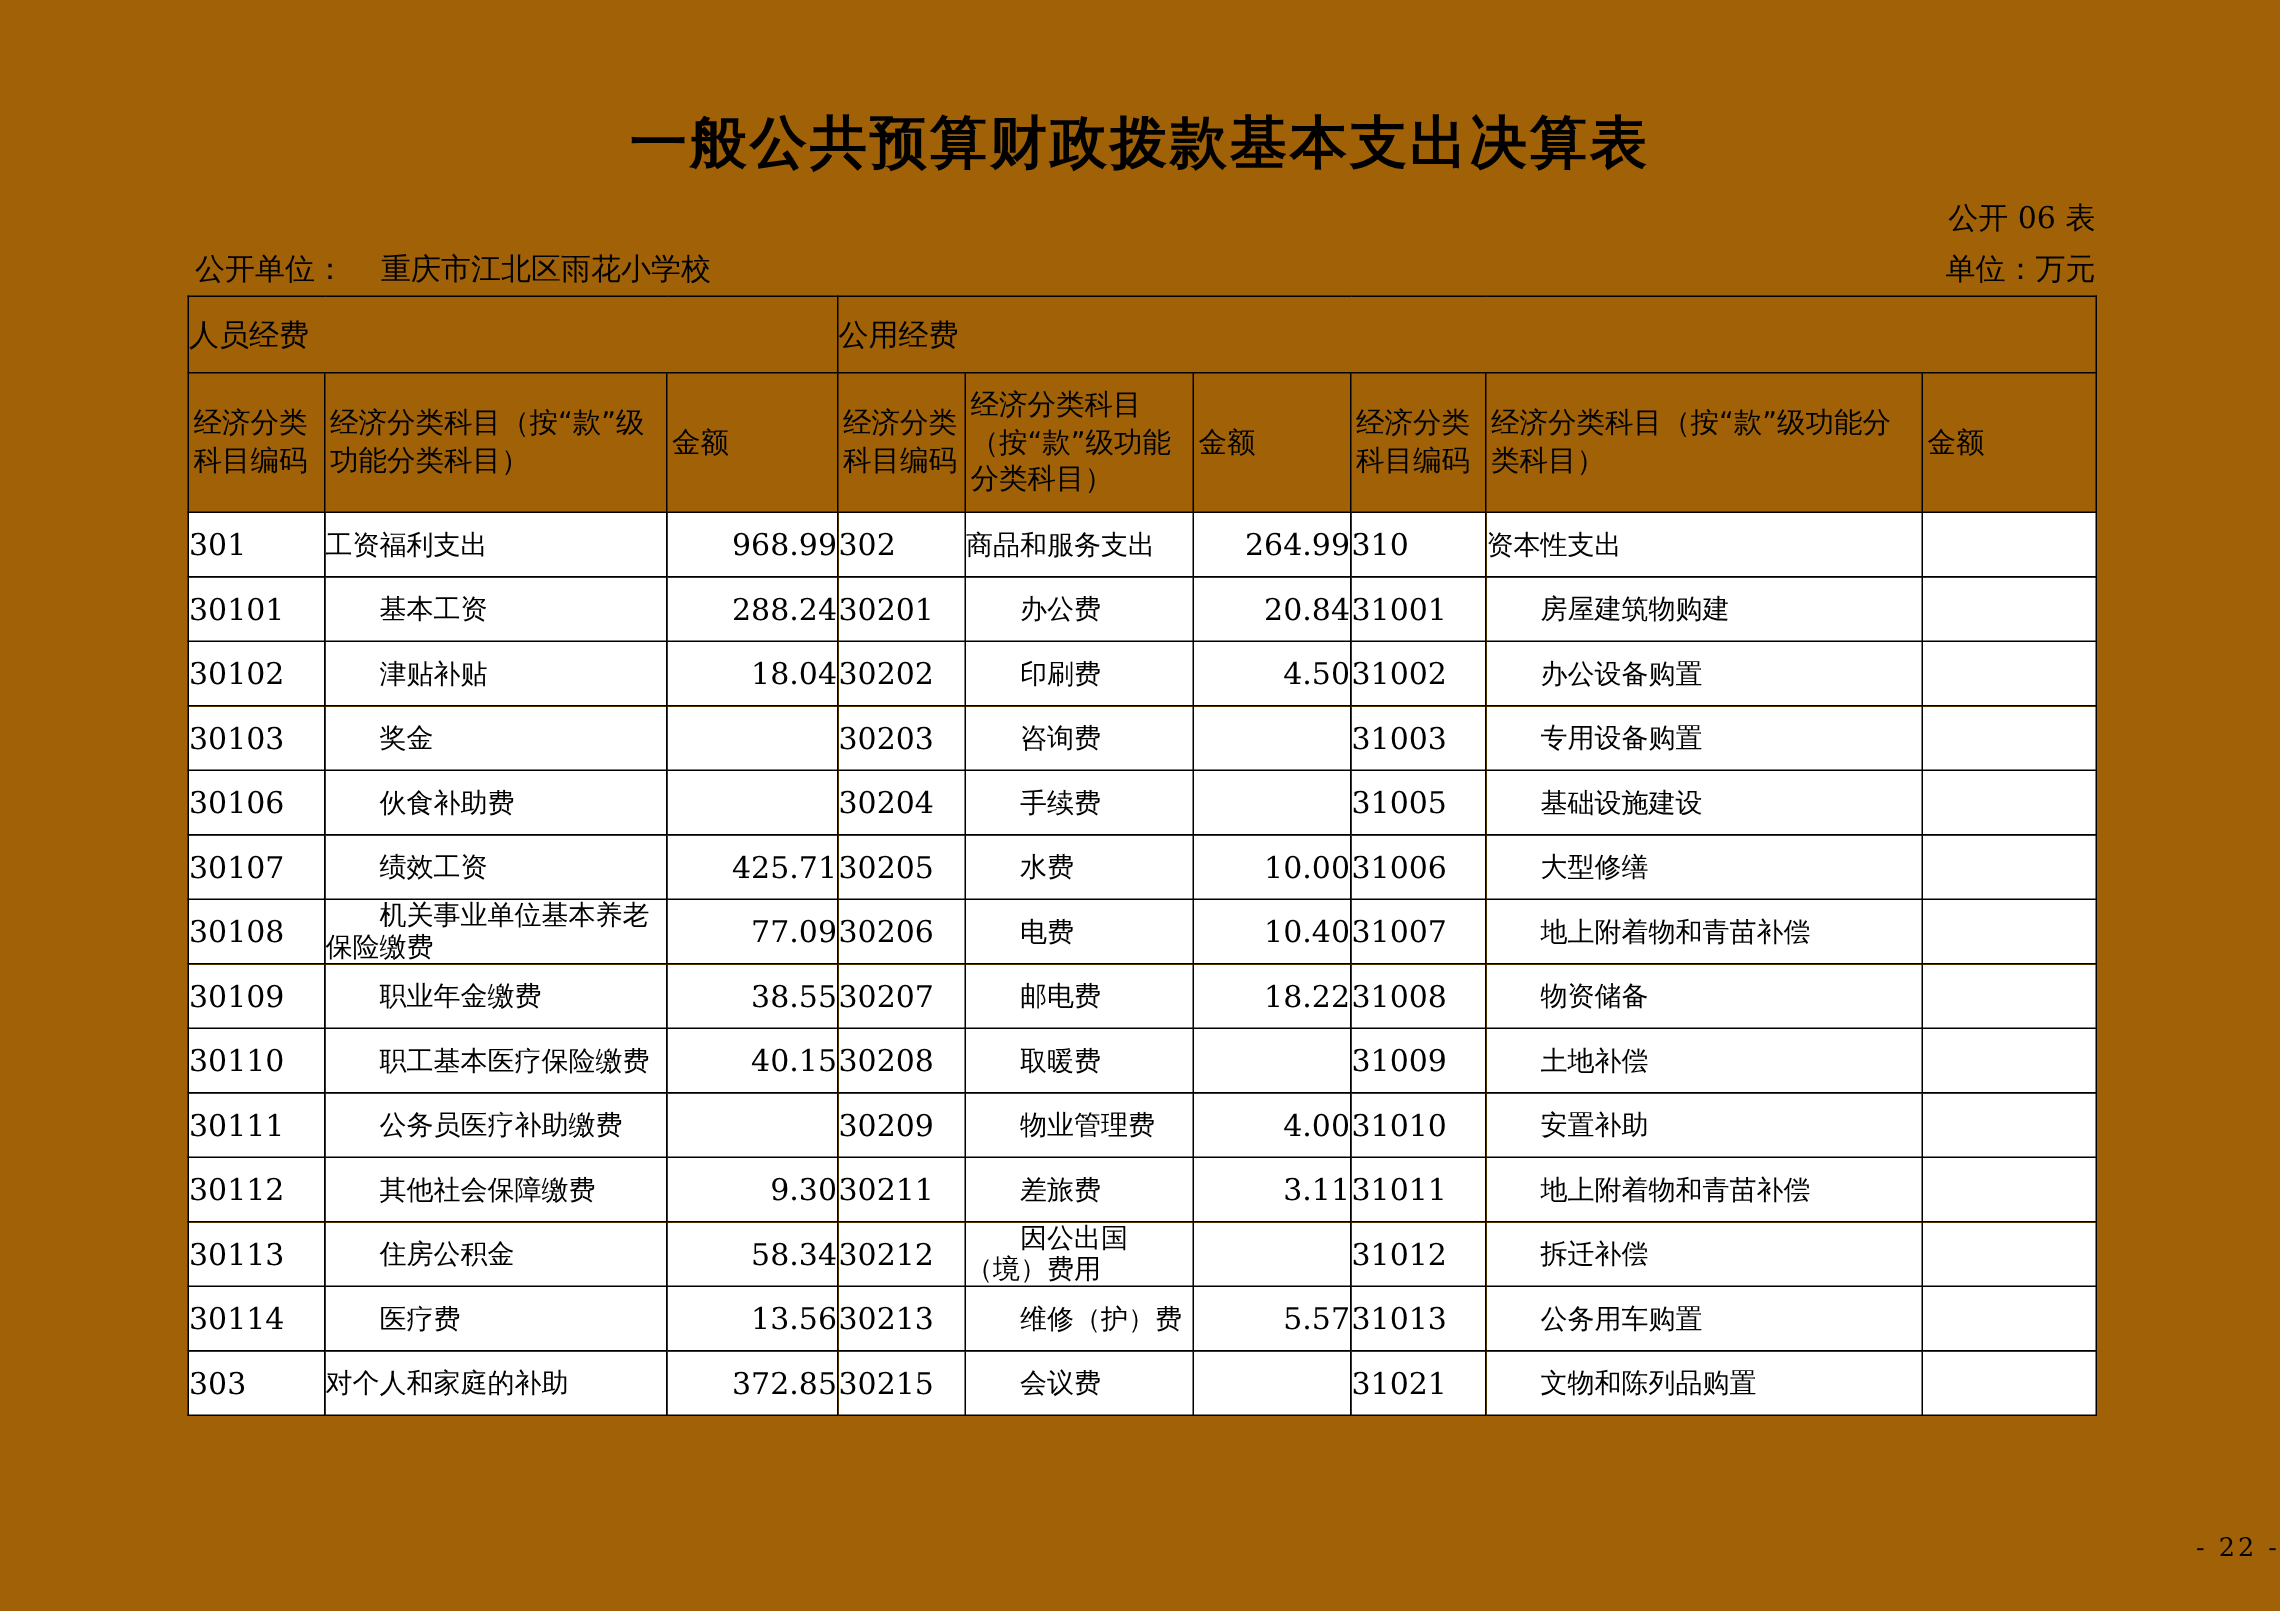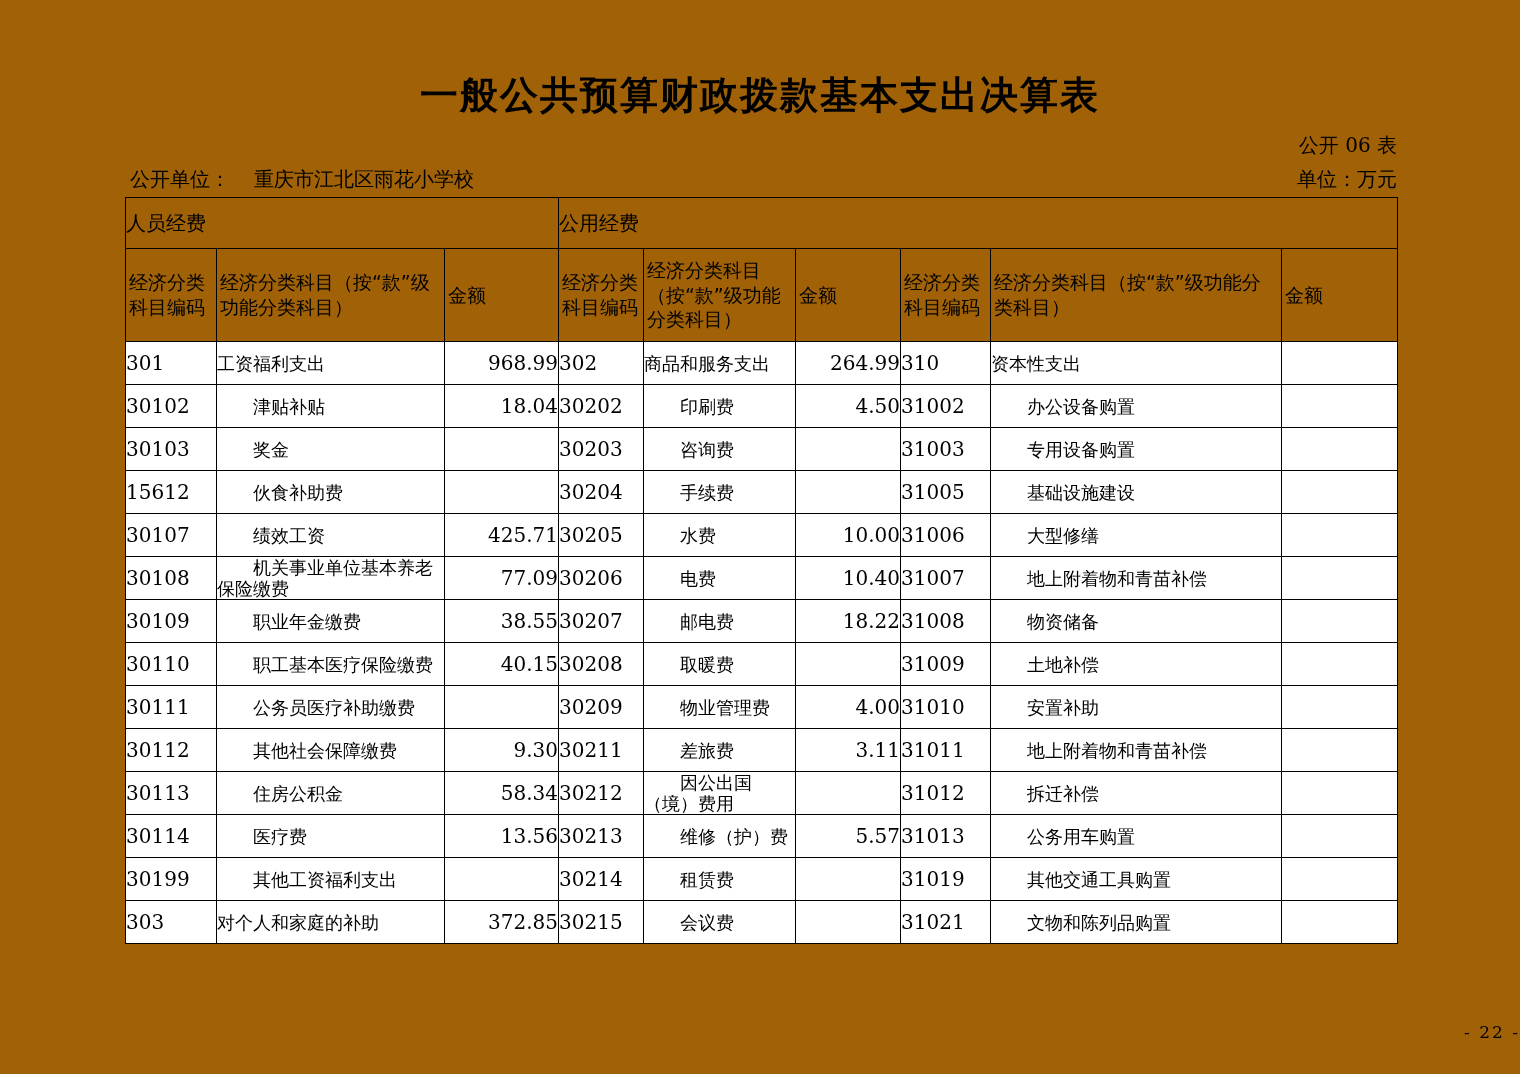--- a/index.html
+++ b/index.html
@@ -95,20 +95,31 @@
           <td class="subject lvl1">工资福利支出</td>
           <td class="amount">968.99</td>
           <td class="code">302</td>
           <td class="subject lvl1">商品和服务支出</td>
           <td class="amount">264.99</td>
           <td class="code">310</td>
           <td class="subject lvl1">资本性支出</td>
           <td class="amount"></td>
         </tr>
         <tr>
+          <td class="code">30101</td>
+          <td class="subject lvl2">基本工资</td>
+          <td class="amount">288.24</td>
+          <td class="code">30201</td>
+          <td class="subject lvl2">办公费</td>
+          <td class="amount">20.84</td>
+          <td class="code">31001</td>
+          <td class="subject lvl2">房屋建筑物购建</td>
+          <td class="amount"></td>
+        </tr>
+        <tr>
           <td class="code">30102</td>
           <td class="subject lvl2">津贴补贴</td>
           <td class="amount">18.04</td>
           <td class="code">30202</td>
           <td class="subject lvl2">印刷费</td>
           <td class="amount">4.50</td>
           <td class="code">31002</td>
           <td class="subject lvl2">办公设备购置</td>
           <td class="amount"></td>
         </tr>
@@ -117,21 +128,21 @@
           <td class="subject lvl2">奖金</td>
           <td class="amount"></td>
           <td class="code">30203</td>
           <td class="subject lvl2">咨询费</td>
           <td class="amount"></td>
           <td class="code">31003</td>
           <td class="subject lvl2">专用设备购置</td>
           <td class="amount"></td>
         </tr>
         <tr>
-          <td class="code">15612</td>
+          <td class="code">30106</td>
           <td class="subject lvl2">伙食补助费</td>
           <td class="amount"></td>
           <td class="code">30204</td>
           <td class="subject lvl2">手续费</td>
           <td class="amount"></td>
           <td class="code">31005</td>
           <td class="subject lvl2">基础设施建设</td>
           <td class="amount"></td>
         </tr>
         <tr>
@@ -216,31 +227,20 @@
           <td class="subject lvl2">医疗费</td>
           <td class="amount">13.56</td>
           <td class="code">30213</td>
           <td class="subject lvl2">维修（护）费</td>
           <td class="amount">5.57</td>
           <td class="code">31013</td>
           <td class="subject lvl2">公务用车购置</td>
           <td class="amount"></td>
         </tr>
         <tr>
-          <td class="code">30199</td>
-          <td class="subject lvl2">其他工资福利支出</td>
-          <td class="amount"></td>
-          <td class="code">30214</td>
-          <td class="subject lvl2">租赁费</td>
-          <td class="amount"></td>
-          <td class="code">31019</td>
-          <td class="subject lvl2">其他交通工具购置</td>
-          <td class="amount"></td>
-        </tr>
-        <tr>
           <td class="code">303</td>
           <td class="subject lvl1">对个人和家庭的补助</td>
           <td class="amount">372.85</td>
           <td class="code">30215</td>
           <td class="subject lvl2">会议费</td>
           <td class="amount"></td>
           <td class="code">31021</td>
           <td class="subject lvl2">文物和陈列品购置</td>
           <td class="amount"></td>
         </tr>

